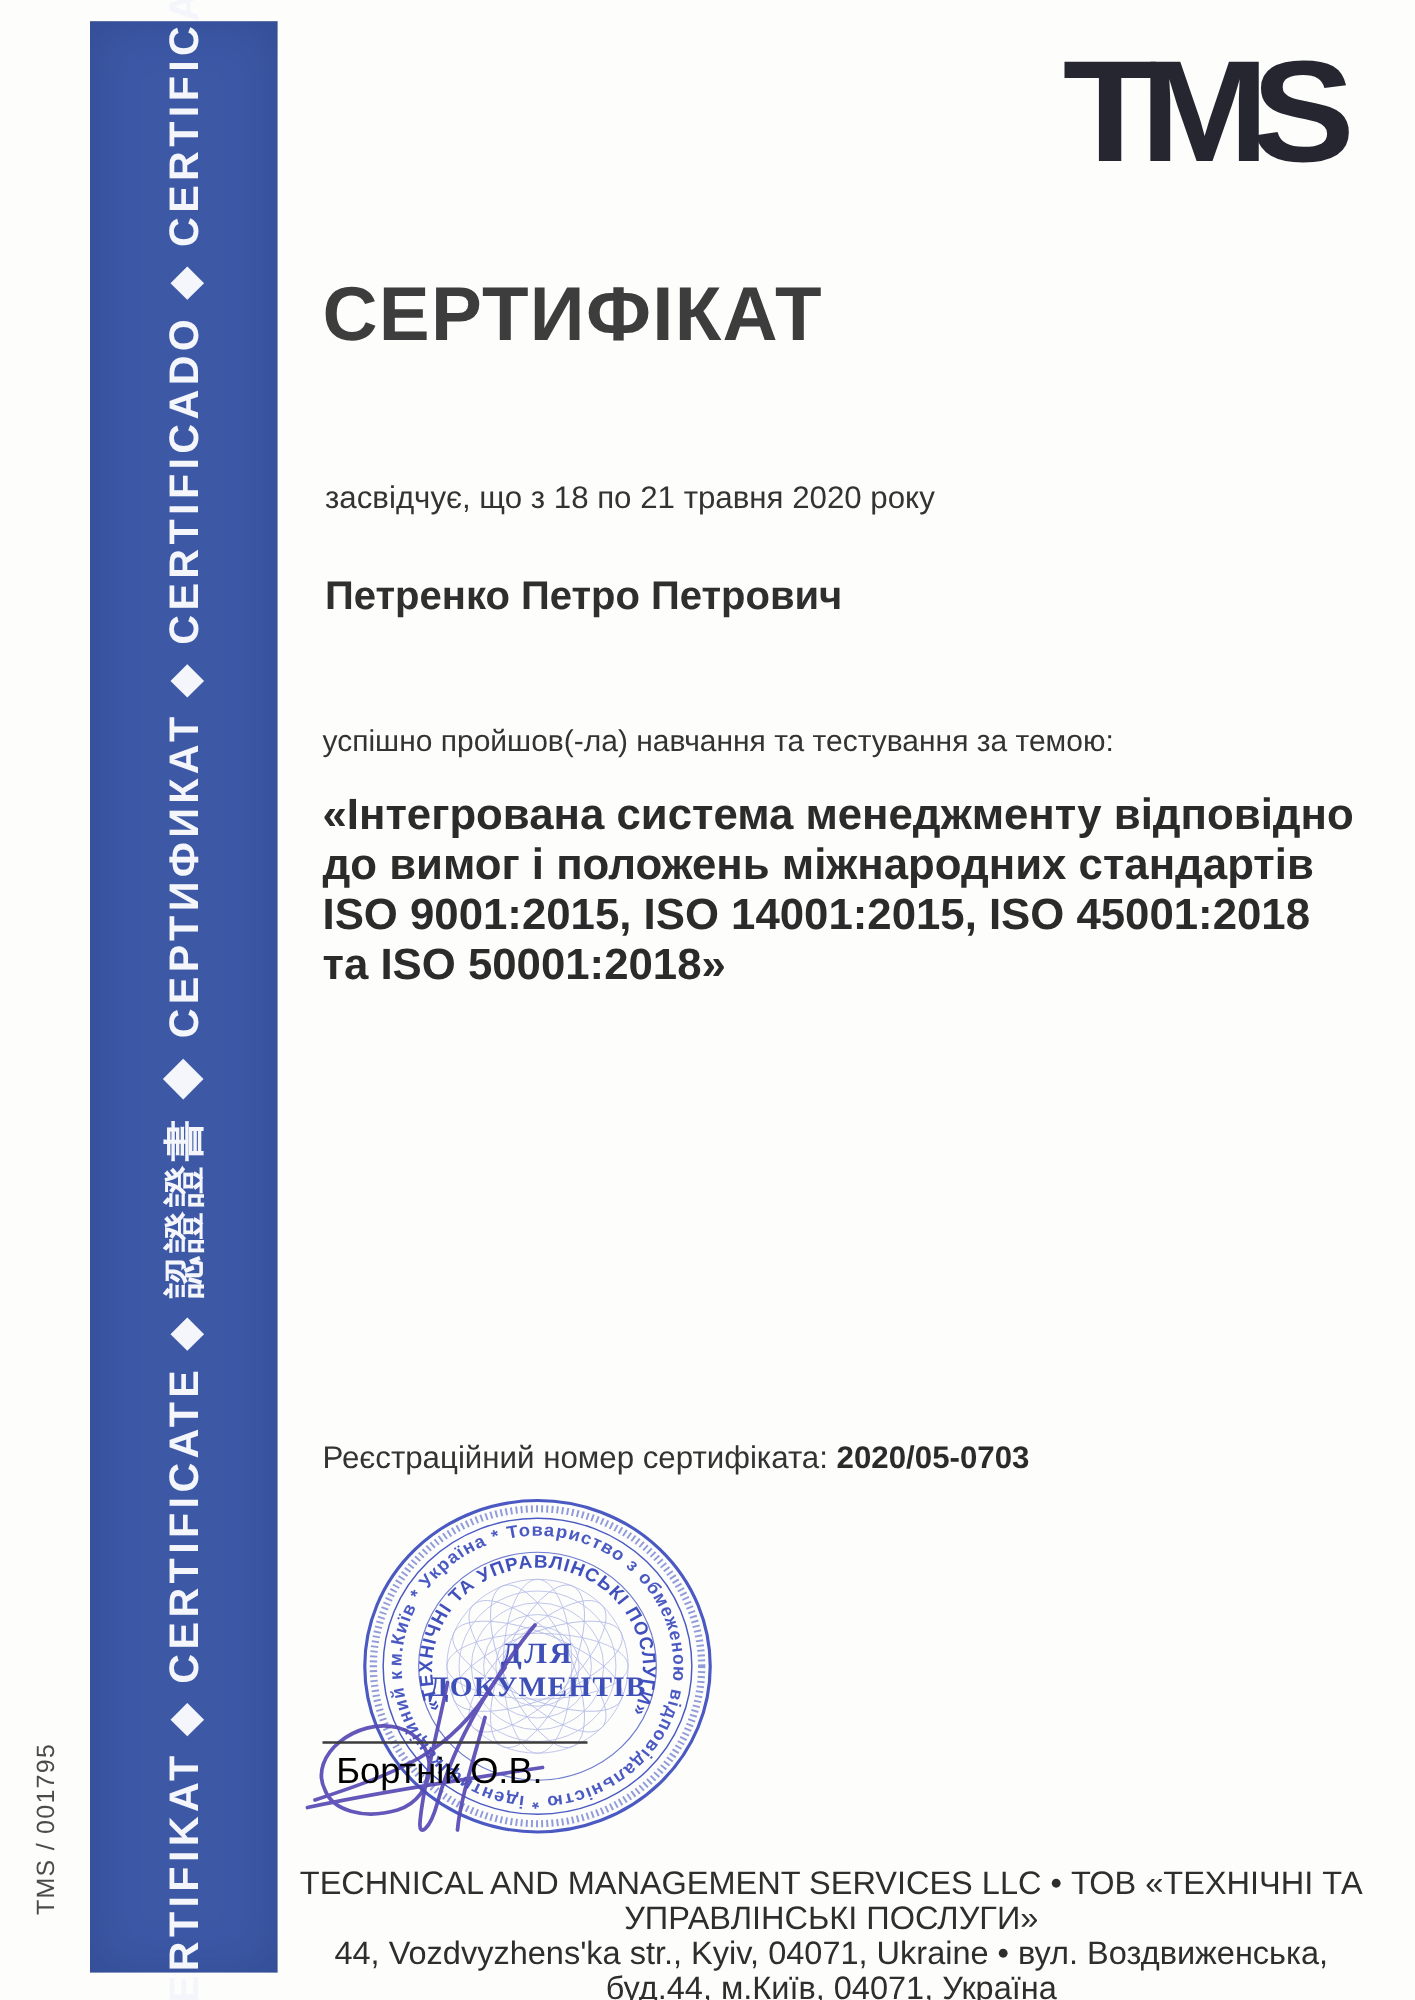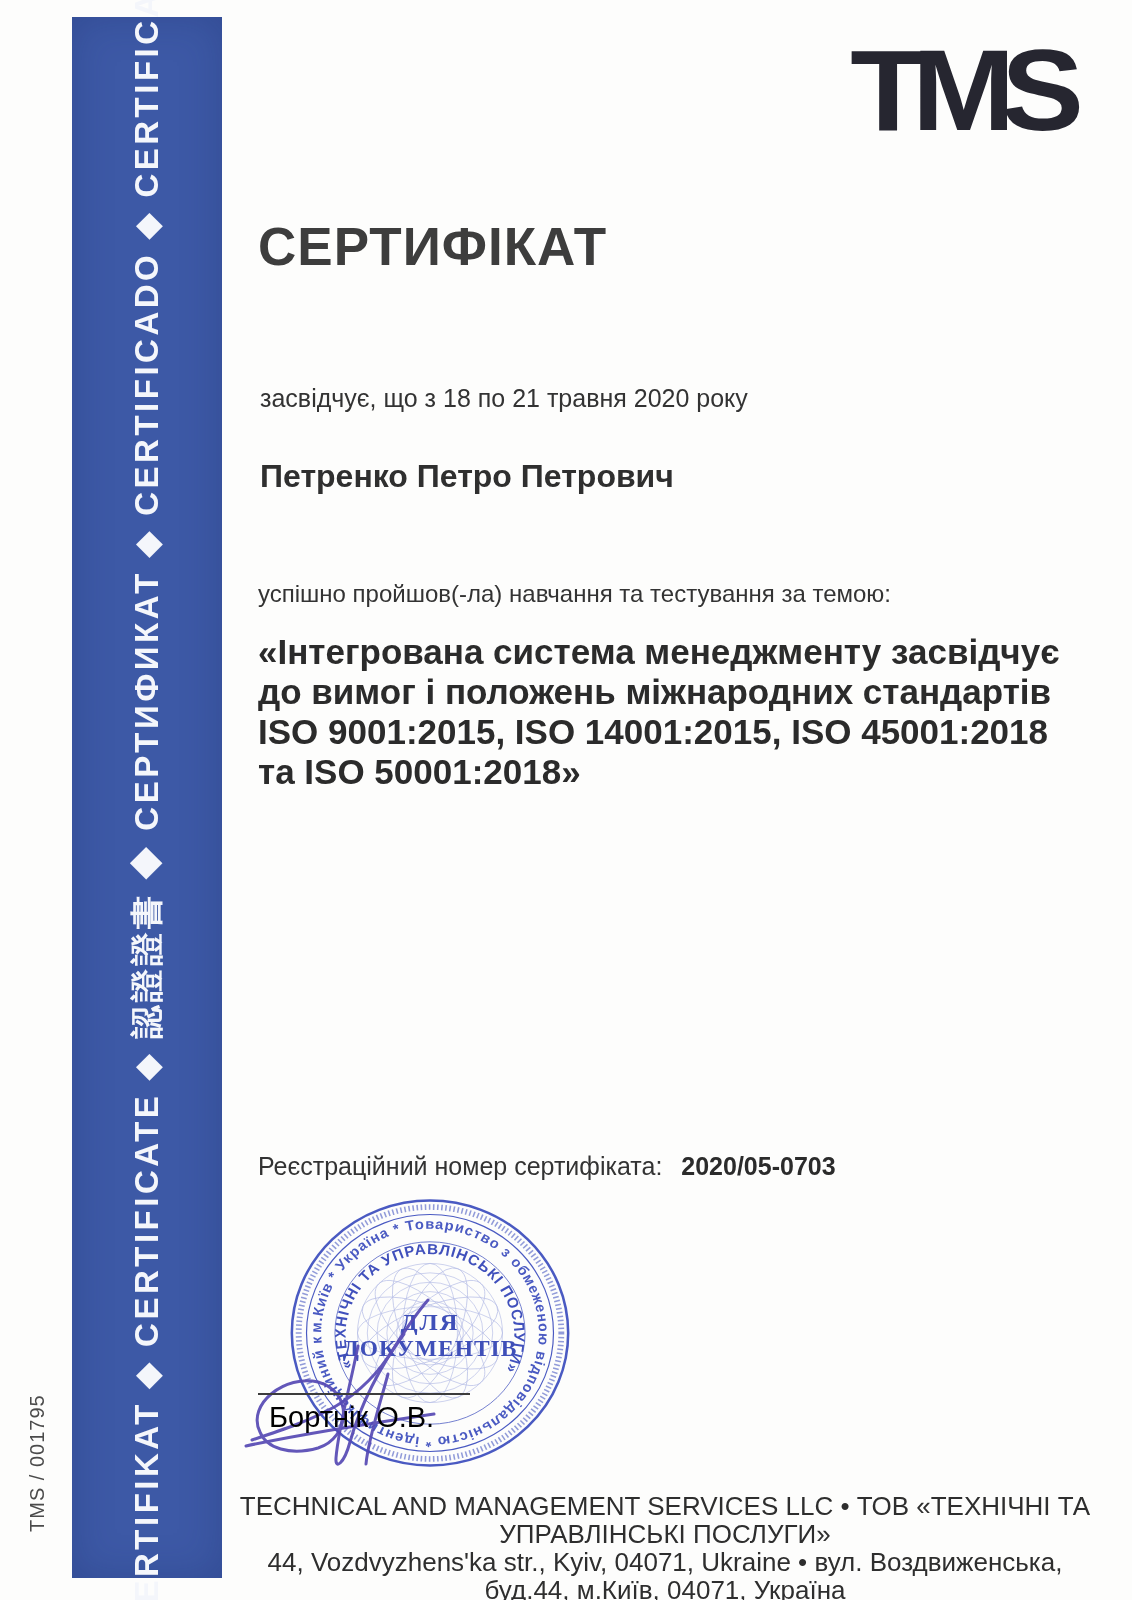--- a/index.html
+++ b/index.html
@@ -32,34 +32,34 @@
   }
   
   .logo {
     position:absolute; right:62px; top:28px;
     font-size:124px; font-weight:900; letter-spacing:-14px;
     color:#262630; transform:scaleY(0.93); line-height:1;
     font-family:"Liberation Sans", sans-serif;
   }
   .title {
     position:absolute; left:258px; top:216px;
-    font-size:53px; font-weight:bold; color:#3d3d3d; letter-spacing:1px;
+    font-size:61px; font-weight:bold; color:#3d3d3d; letter-spacing:1px;
   }
   .date-line { position:absolute; left:260px; top:384px; font-size:25px; color:#333; }
   .recipient {
     position:absolute; left:260px; top:458px;
     font-size:32px; font-weight:bold; color:#2f2f2f;
   }
   .course-line { position:absolute; left:258px; top:580px; font-size:24px; color:#333; }
   .topic {
     position:absolute; left:258px; top:632px; width:830px;
     font-size:35px; font-weight:bold; color:#2b2b2b; line-height:40px;
   }
   .reg-line { position:absolute; left:258px; top:1152px; font-size:25px; color:#333; }
-  .reg-line b { color:#2b2b2b;margin-left:12px; }
+  .reg-line b { color:#2b2b2b; }
   .stamp { position:absolute; left:283px; top:1192px; width:294px; height:282px; }
   .signature { position:absolute; left:238px; top:1282px; width:250px; height:190px; }
   .sig-rule {
     position:absolute; left:258px; top:1393px; width:212px; height:0;
     border-top:2px solid #3c3c3c;
   }
   .sig-name { position:absolute; left:269px; top:1401px; font-size:29px; color:#000000; }
   .sig-role { position:absolute; left:258px; top:1434px; font-size:29px; color:#3a3a3a; }
   .footer {
     position:absolute; left:230px; top:1492px; width:870px;
@@ -81,21 +81,21 @@
 
   <div class="title">СЕРТИФІКАТ</div>
 
   <div class="date-line">засвідчує, що з 18 по 21 травня 2020 року</div>
 
   <div class="recipient">Петренко Петро Петрович</div>
 
   <div class="course-line">успішно пройшов(-ла) навчання та тестування за темою:</div>
 
   <div class="topic">
-    <div>«Інтегрована система менеджменту засвідчує</div>
+    <div>«Інтегрована система менеджменту відповідно</div>
     <div>до вимог і положень міжнародних стандартів</div>
     <div>ISO 9001:2015, ISO 14001:2015, ISO 45001:2018</div>
     <div>та ISO 50001:2018»</div>
   </div>
 
   <div class="reg-line"><span>Реєстраційний номер сертифіката: </span><b>2020/05-0703</b></div>
 
   <svg class="stamp" viewBox="0 0 300 300" preserveAspectRatio="none">
     <defs>
       <path id="ring-outer" d="M 39,150 A 111,111 0 1 1 261,150 A 111,111 0 1 1 39,150" fill="none"></path>

